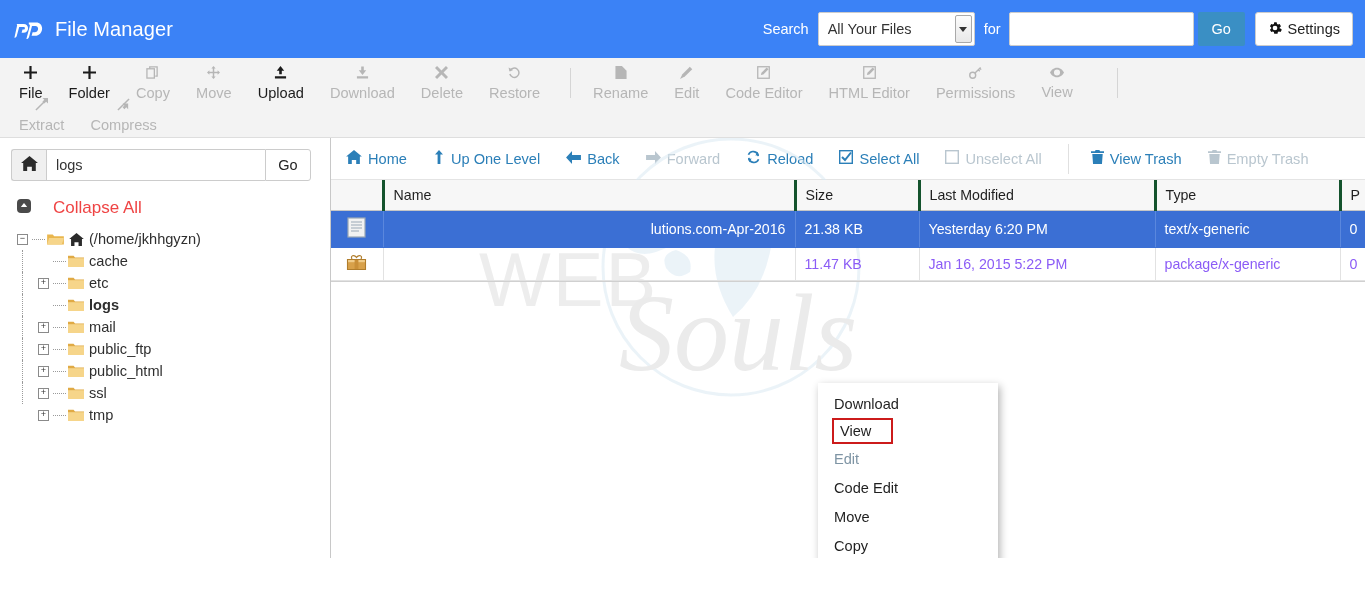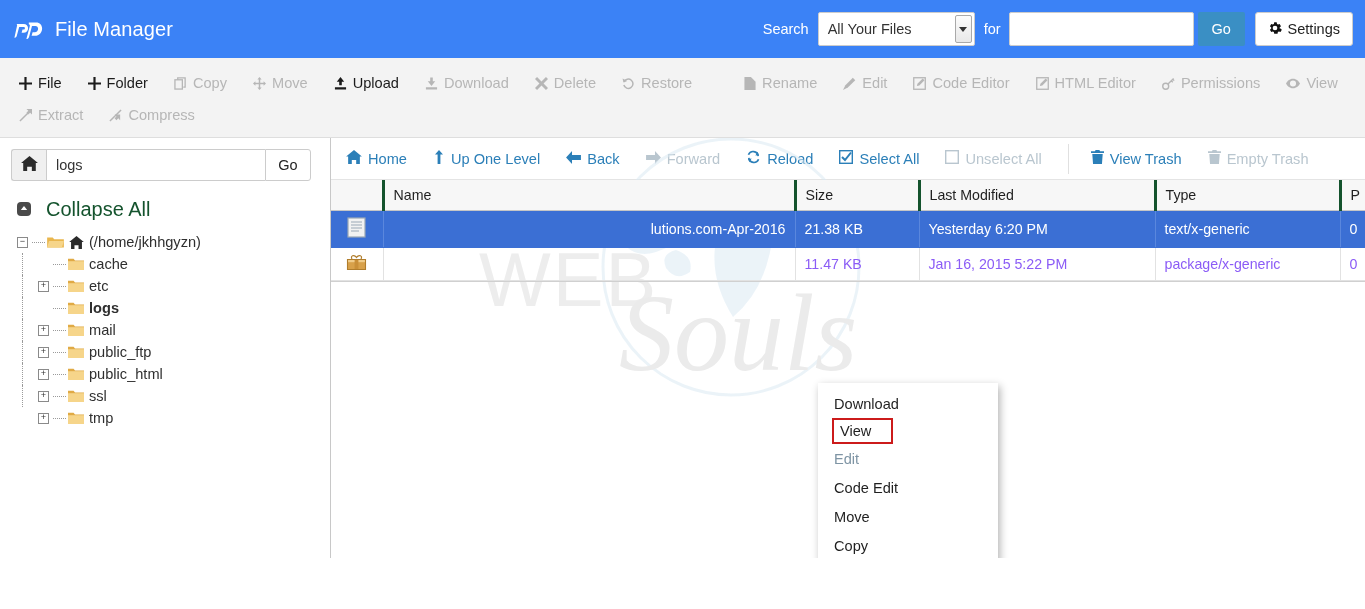--- a/index.html
+++ b/index.html
@@ -124,20 +124,21 @@
     height: 32px;
     padding-left: 19px;
   }
   .tb-item {
     display: flex; align-items: center;
     gap: 6px;
     font-size: 14.6px;
     margin-right: 26px;
     white-space: nowrap;
     cursor: pointer;
+    flex-direction: column;
   }
   .tb-item.enabled { color: #1b1b1b; }
   .tb-item.disabled { color: #b6b6b6; cursor: default; }
   .tb-item .ic { display:flex; align-items:center; }
   .tb-divider {
     width: 1px;
     height: 30px;
     background: #d5d5d5;
     margin: 0 22px 0 4px;
   }
@@ -180,24 +181,24 @@
     width: 46px; height: 32px;
     background: #fff;
     border: 1px solid #ccc;
     border-radius: 0 3px 3px 0;
     font-size: 14.5px;
     color: #222;
     cursor: pointer;
     font-family: "Liberation Sans", sans-serif;
   }
   #collapse-all {
-    display: flex; align-items: center; gap: 15px;
+    display: flex; align-items: center; gap: 22px;
     margin: 17px 0 0 17px;
-    font-size: 20px;
-    color: #14532d;
+    font-size: 17px;
+    color: #ef4444;
     cursor: pointer;
   }
   #tree { margin: 10px 0 0 17px; font-size: 14.6px; color: #2f2f2f; }
   .tree-node {
     display: flex; align-items: center;
     height: 22px;
     white-space: nowrap;
     cursor: pointer;
   }
   .tree-node.child { padding-left: 21px; position: relative; }

